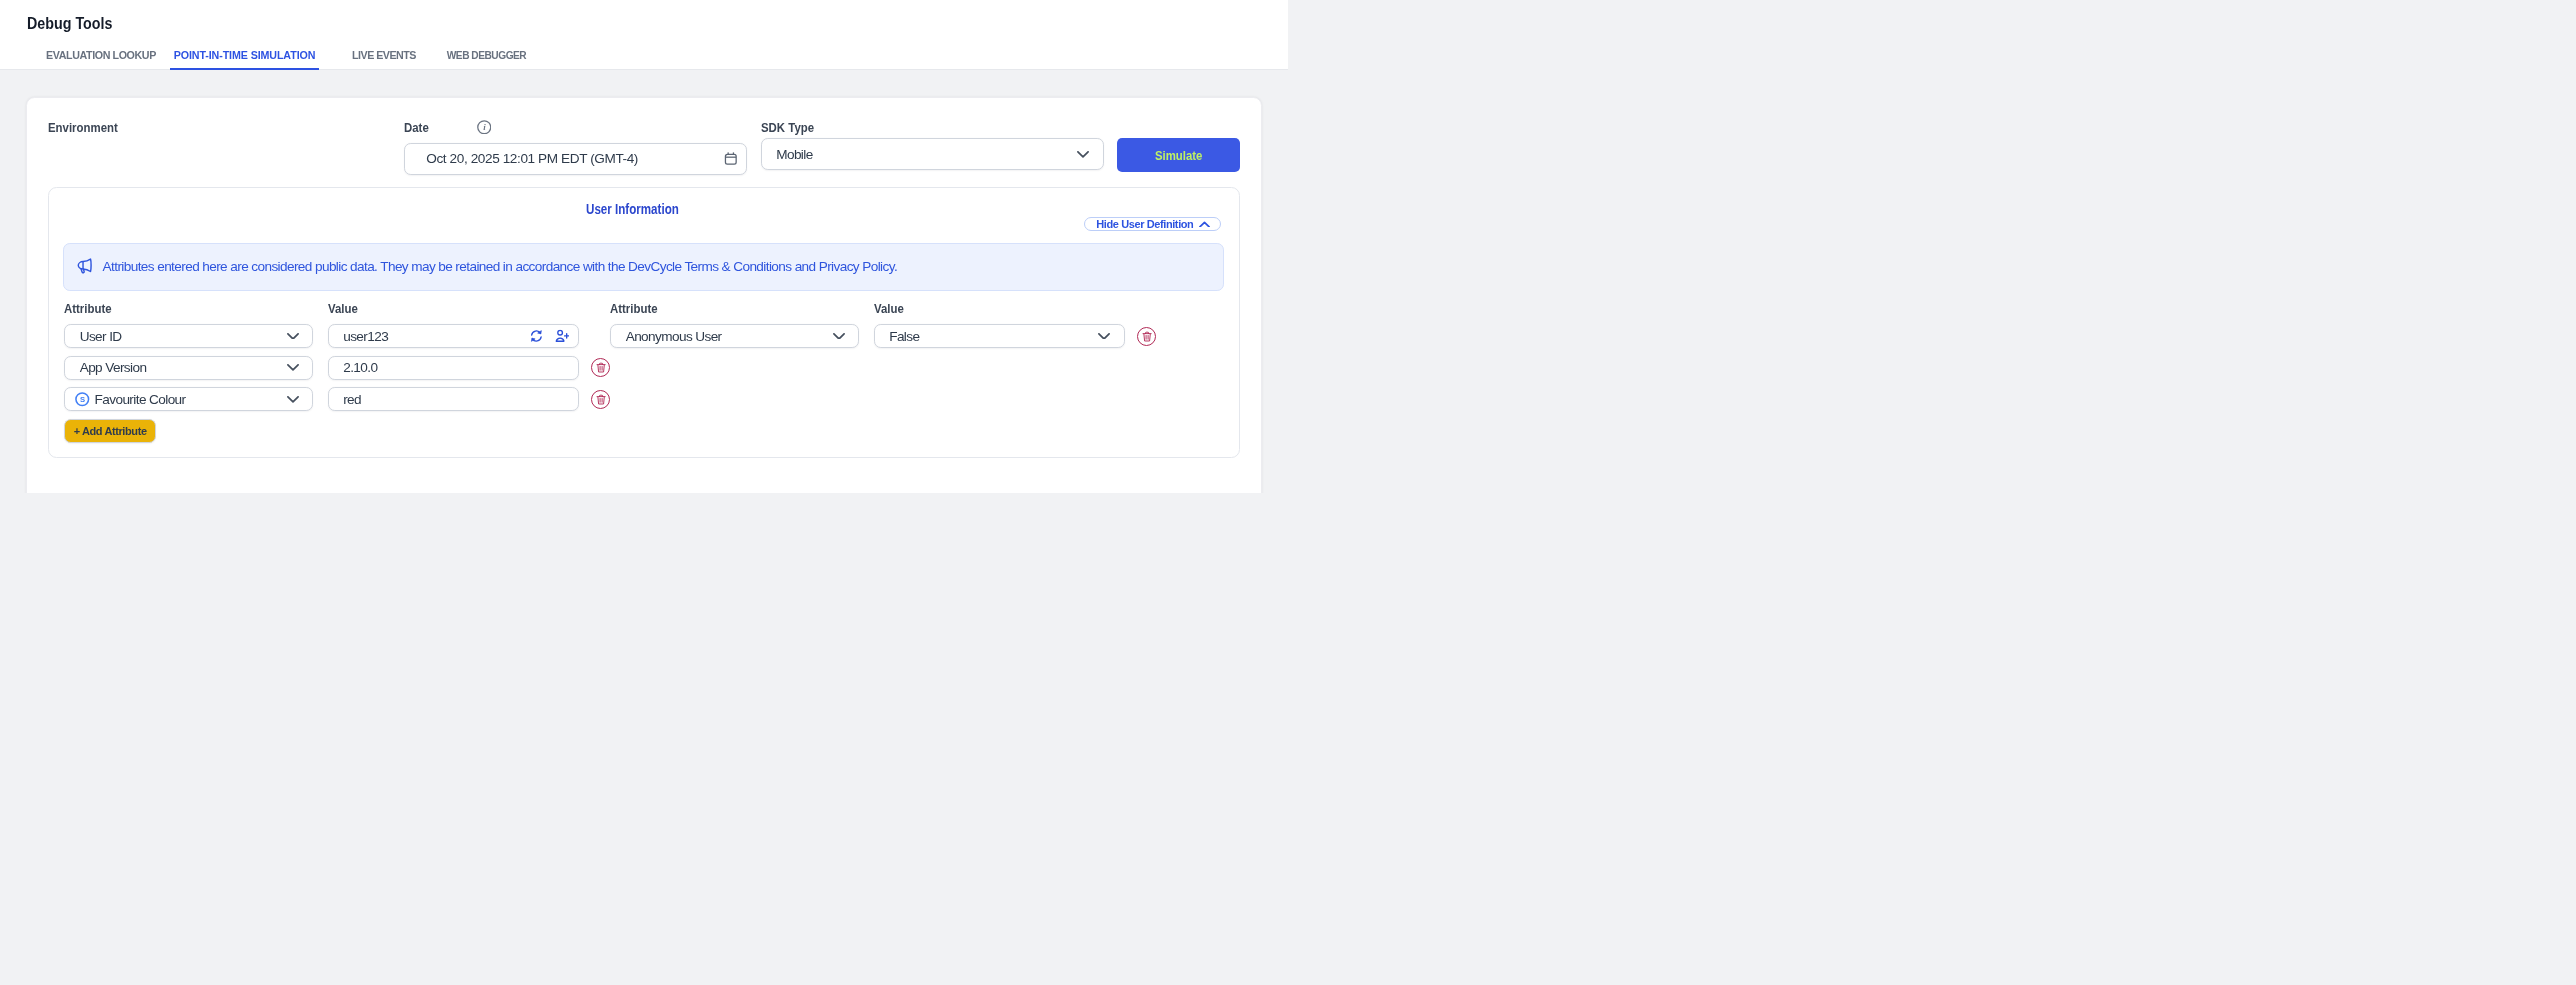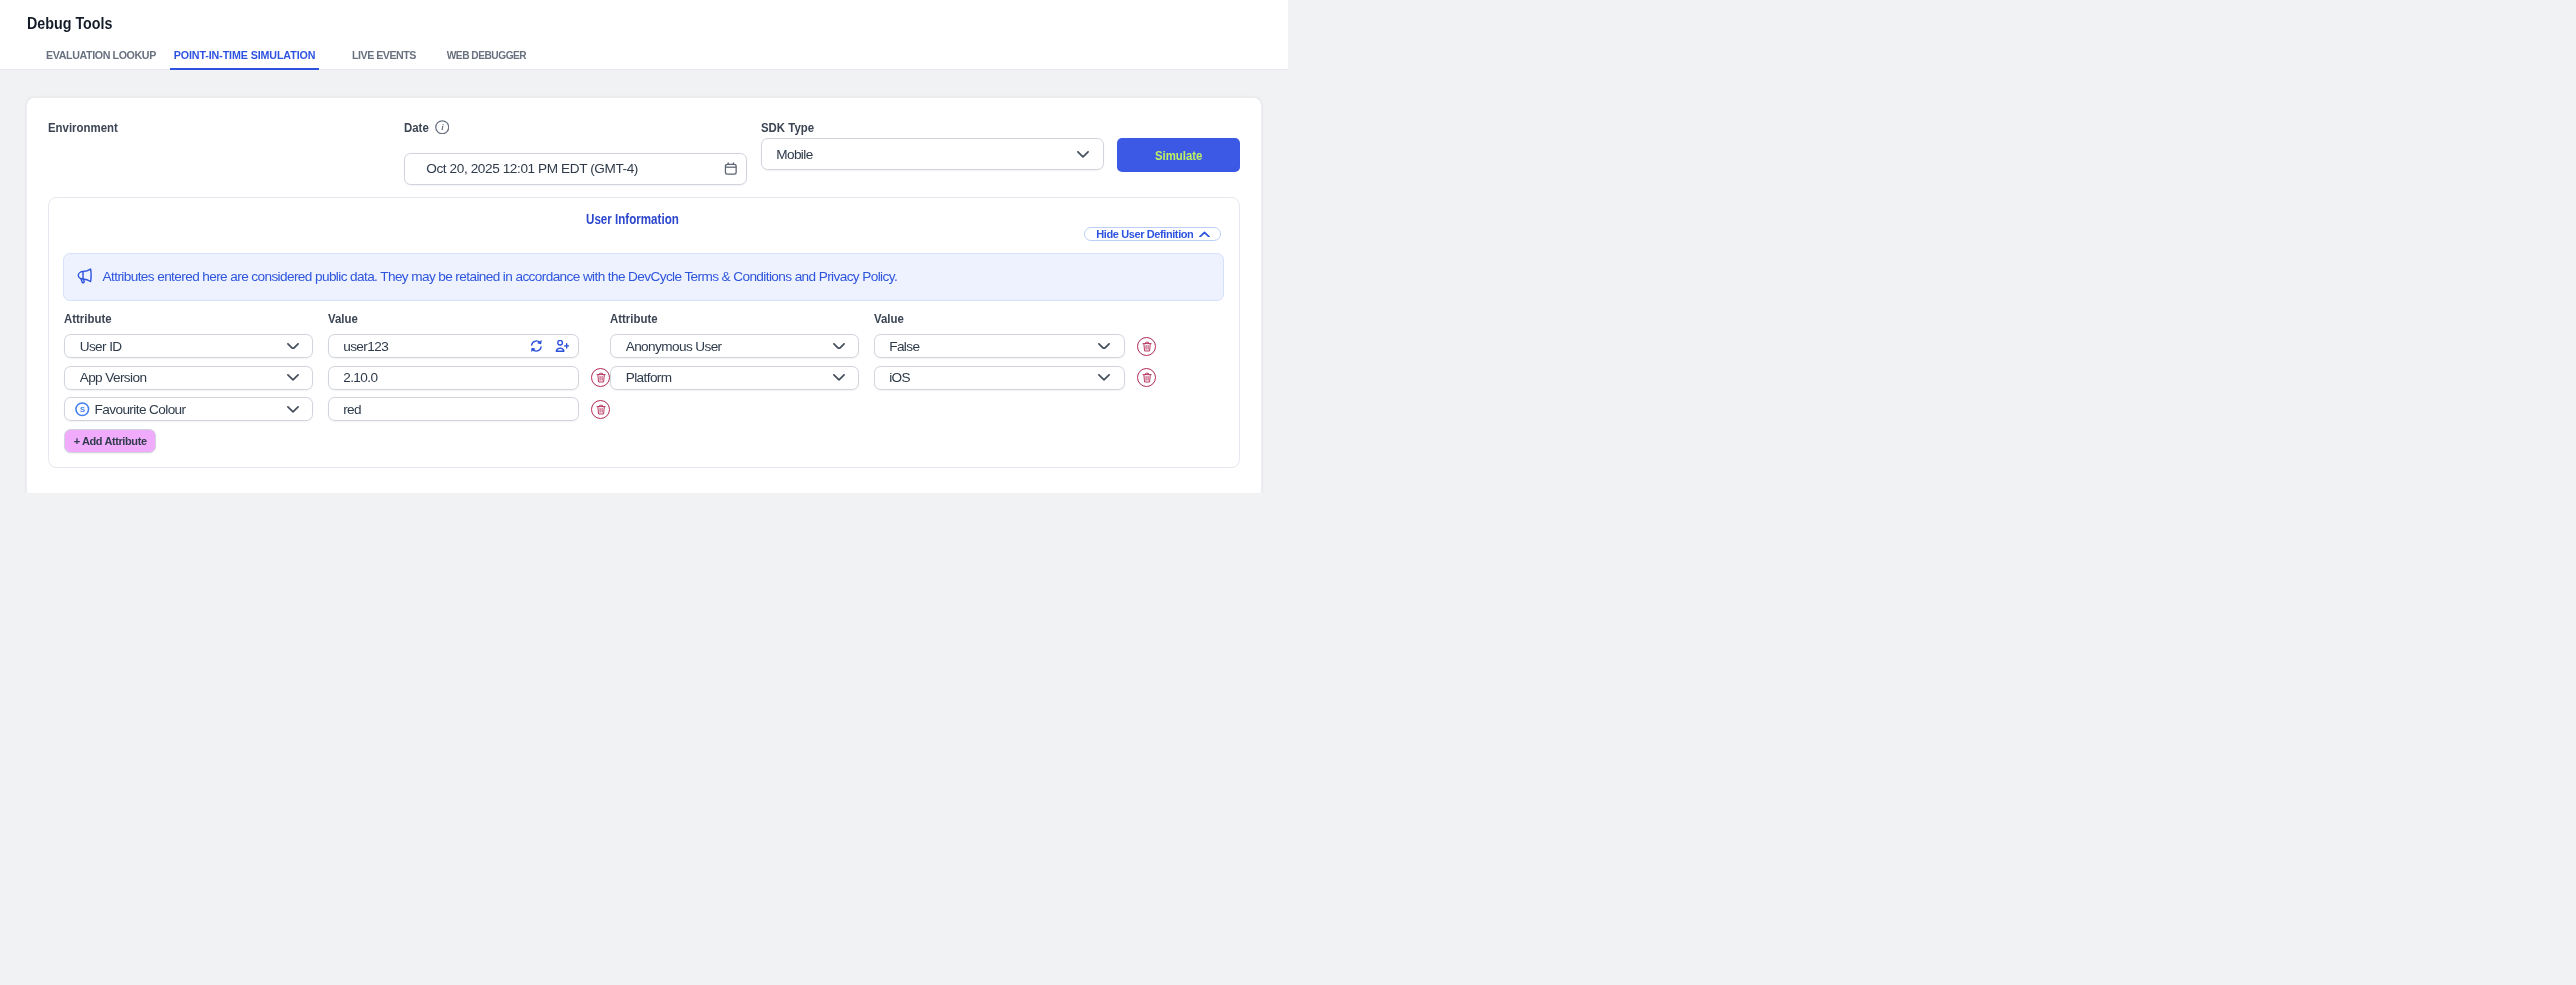--- a/index.html
+++ b/index.html
@@ -11,21 +11,21 @@
 .tab.active::after { content: ""; position: absolute; left: 0; right: 0; top: 18px; height: 1.9px; background: #2d52e2; }
 .t1 { left: 43px; width: 116px; letter-spacing: -0.4px; }
 .t2 { left: 170px; width: 149px; letter-spacing: -0.1px; }
 .t3 { left: 348px; width: 72px; letter-spacing: -0.5px; }
 .t4 { left: 444px; width: 85px; letter-spacing: -0.5px; transform: scaleX(0.95); }
 .main { padding: 27px 26.4px 0; height: 423px; overflow: hidden; }
 .card { background: #fff; border: 0.9px solid #ececf0; border-radius: 8.5px; box-shadow: 0 0.9px 2.6px rgba(16,24,40,.08); padding: 20.5px; height: 511px; }
 .controls { display: flex; gap: 13.6px; }
 .col { flex: 1; }
 .label { font-size: 13.6px; font-weight: 700; line-height: 17px; color: #3b4554; margin-bottom: 2.6px; transform: scaleX(0.84); transform-origin: left; white-space: nowrap; }
-.label-row { display: flex; align-items: center; margin-bottom: 17px; height: 17px; }
+.label-row { display: flex; align-items: center; margin-bottom: 7px; height: 17px; gap: 42px; }
 .label-row .label { margin-bottom: 0; }
 .label-row svg { margin-left: 0.9px; }
 .field { position: relative; height: 32px; border: 0.9px solid #d0d5dd; border-radius: 6.8px; background: #fff; box-shadow: 0 0.9px 1.7px rgba(16,24,40,.05); display: flex; align-items: center; padding: 0 34px 0 14.5px; font-size: 13.6px; color: #2f3b4b; letter-spacing: -0.6px; }
 .field.date { letter-spacing: -0.4px; padding-left: 21px; }
 .chev { position: absolute; right: 13.6px; top: 50%; margin-top: -3.4px; }
 .cal { position: absolute; right: 8.5px; top: 50%; margin-top: -6.8px; }
 .btn-simulate { width: 123px; height: 34px; margin-top: 19.6px; background: #3b59e4; border: none; border-radius: 5.1px; color: #bef264; font-size: 12.8px; font-weight: 700; font-family: inherit; display: flex; align-items: center; justify-content: center; transform-origin: center; }
 .btn-simulate span { transform: scaleX(0.89); display: inline-block; }
 .inner { margin-top: 12.8px; border: 0.9px solid #e4e7ed; border-radius: 8.5px; padding: 12.8px 15.3px 13.6px; }
 .title-row { display: flex; align-items: center; height: 29px; flex-direction: column; }
@@ -39,21 +39,21 @@
 .attr-wrap { margin-top: 9.4px; display: flex; }
 .half { width: 546px; }
 .hgrid { display: grid; grid-template-columns: 249px 251px 19px; column-gap: 14.5px; align-items: center; margin-bottom: 7.7px; }
 .hgrid.hdr { margin-bottom: 6.8px; }
 .hgrid .label { margin-bottom: 0; }
 .rfield { position: relative; height: 24px; border: 0.9px solid #d0d5dd; border-radius: 6.8px; background: #fff; box-shadow: 0 0.9px 1.7px rgba(16,24,40,.05); display: flex; align-items: center; padding: 0 29px 0 14.5px; font-size: 13.6px; color: #2f3b4b; letter-spacing: -0.6px; }
 .rfield.inp { padding-right: 19px; }
 .sicon { margin: 0 5.1px 0 -4.7px; flex: none; }
 .inicons { position: absolute; right: 8.5px; top: 50%; transform: translateY(-50%); display: flex; align-items: center; gap: 12px; }
 .trash { margin-left: -2.1px; width: 19px; height: 19px; border: 1.3px solid #b12a56; border-radius: 50%; background: #fff; display: flex; align-items: center; justify-content: center; box-sizing: border-box; }
-.addbtn { height: 24px; display: inline-flex; align-items: center; padding: 0 8.5px; border: 0.9px solid #d0d5dd; border-radius: 6.8px; background: #f0abfc; box-shadow: 0 0.9px 1.7px rgba(16,24,40,.05); font-size: 11px; font-weight: 700; letter-spacing: -0.4px; color: #303c4c; }
+.addbtn { height: 24px; display: inline-flex; align-items: center; padding: 0 8.5px; border: 0.9px solid #d0d5dd; border-radius: 6.8px; background: #eab308; box-shadow: 0 0.9px 1.7px rgba(16,24,40,.05); font-size: 11px; font-weight: 700; letter-spacing: -0.4px; color: #303c4c; }
 </style>
 </head>
 <body>
 <div class="header">
   <h1>Debug Tools</h1>
   <div class="tab t1">EVALUATION LOOKUP</div>
   <div class="tab active t2">POINT-IN-TIME SIMULATION</div>
   <div class="tab t3">LIVE EVENTS</div>
   <div class="tab t4">WEB DEBUGGER</div>
 </div>
@@ -194,34 +194,18 @@
                 </svg></div>
             <div class="trash">
                 <svg width="10.2" height="11" viewBox="0 0 12 13">
                   <path d="M1.2 3.1h9.6" stroke="#b12a56" stroke-width="1.1" stroke-linecap="round"></path>
                   <path d="M4.1 3.1V2.3a.85.85 0 0 1 .85-.85h2.1a.85.85 0 0 1 .85.85v.8" fill="none" stroke="#b12a56" stroke-width="1.1" stroke-linecap="round"></path>
                   <path d="M2.2 3.3l.85 8.5h5.9l.85-8.5" fill="none" stroke="#b12a56" stroke-width="1.1" stroke-linejoin="round"></path>
                   <path d="M4.8 5.3v4.4M7.2 5.3v4.4" stroke="#b12a56" stroke-width="1.1" stroke-linecap="round"></path>
                 </svg>
               </div>
           </div>
-          <div class="hgrid">
-            <div class="rfield sel">Platform<svg class="chev" width="12" height="6.8" viewBox="0 0 14 8">
-                  <path d="M1 1l6 6 6-6" fill="none" stroke="#46505e" stroke-width="2" stroke-linecap="round" stroke-linejoin="round"></path>
-                </svg></div>
-            <div class="rfield sel">iOS<svg class="chev" width="12" height="6.8" viewBox="0 0 14 8">
-                  <path d="M1 1l6 6 6-6" fill="none" stroke="#46505e" stroke-width="2" stroke-linecap="round" stroke-linejoin="round"></path>
-                </svg></div>
-            <div class="trash">
-                <svg width="10.2" height="11" viewBox="0 0 12 13">
-                  <path d="M1.2 3.1h9.6" stroke="#b12a56" stroke-width="1.1" stroke-linecap="round"></path>
-                  <path d="M4.1 3.1V2.3a.85.85 0 0 1 .85-.85h2.1a.85.85 0 0 1 .85.85v.8" fill="none" stroke="#b12a56" stroke-width="1.1" stroke-linecap="round"></path>
-                  <path d="M2.2 3.3l.85 8.5h5.9l.85-8.5" fill="none" stroke="#b12a56" stroke-width="1.1" stroke-linejoin="round"></path>
-                  <path d="M4.8 5.3v4.4M7.2 5.3v4.4" stroke="#b12a56" stroke-width="1.1" stroke-linecap="round"></path>
-                </svg>
-              </div>
-          </div>
         </div>
       </div>
     </div>
   </div>
 </div>
 
 
 </body></html>

